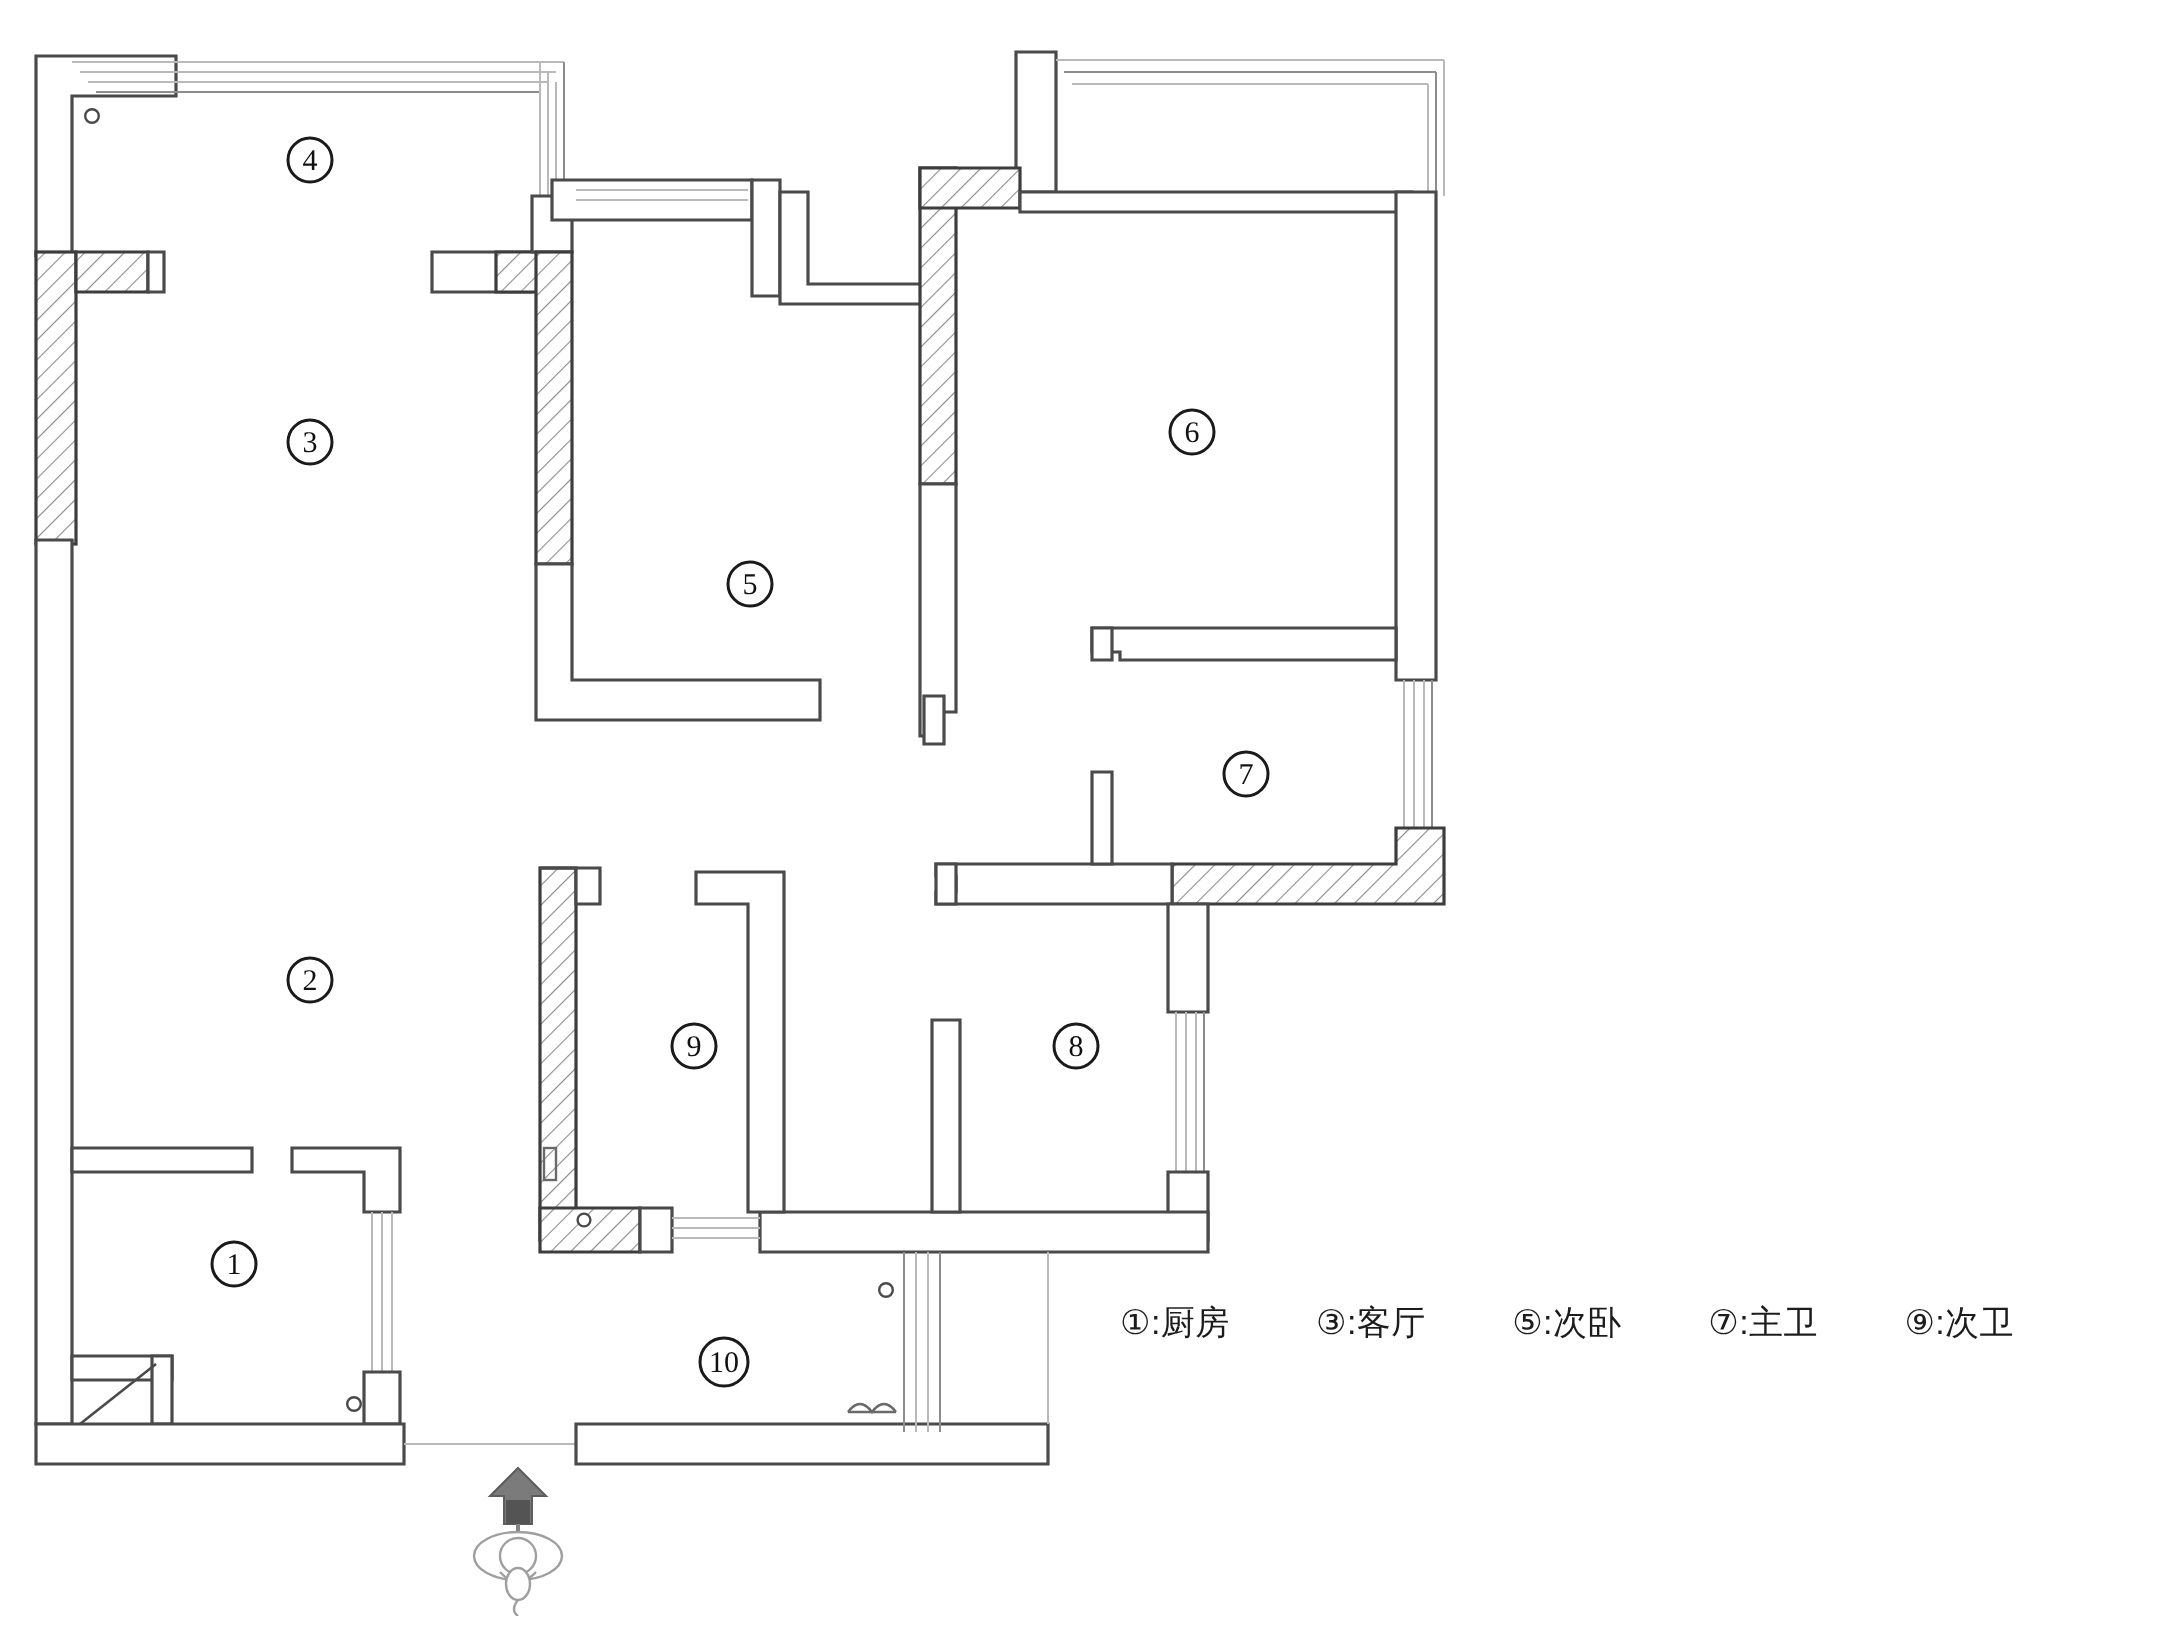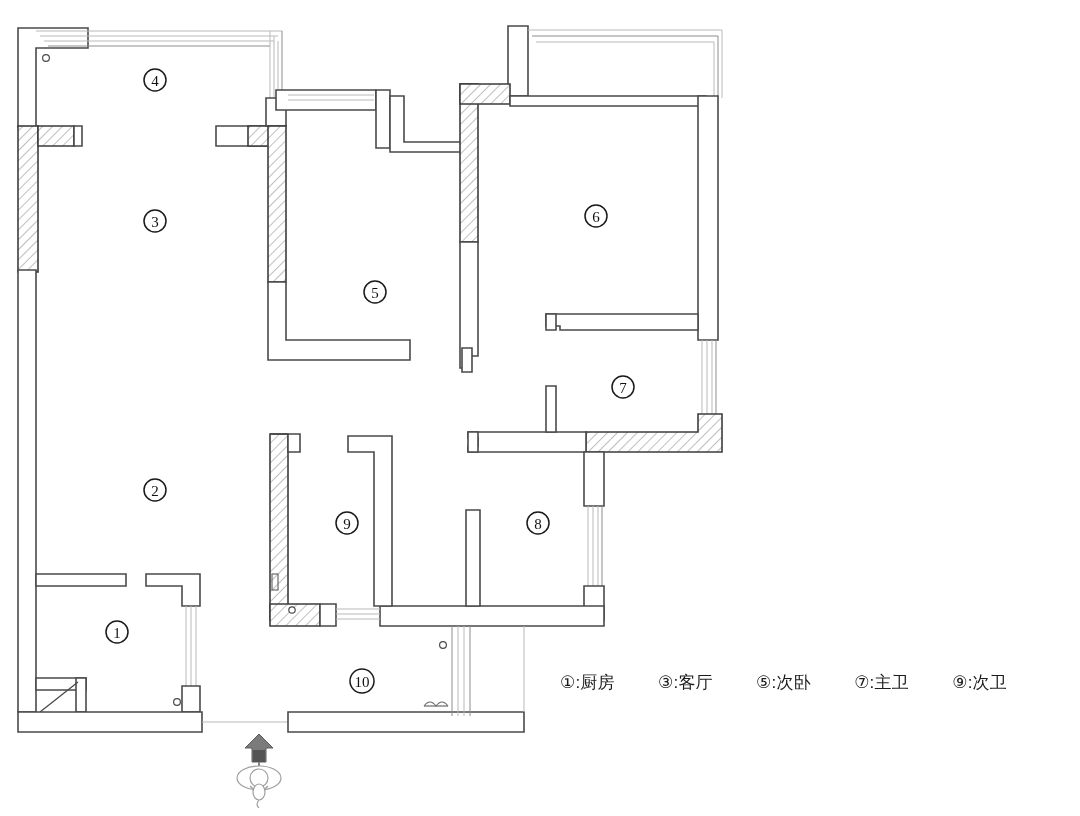--- a/index.html
+++ b/index.html
@@ -21,21 +21,21 @@
 
   .marker-circle{fill:#ffffff;stroke:#1a1a1a;stroke-width:1.5;}
   .marker-text{
     font-family:"Liberation Serif","DejaVu Serif",serif;
     font-size:15px;fill:#111;text-anchor:middle;dominant-baseline:central;
   }
 
   #legend{
     position:absolute;left:560px;top:650px;width:500px;height:90px;
   }
-  .legend-row{display:flex;align-items:flex-end;height:44px;}
+  .legend-row{display:flex;align-items:flex-start;height:44px;}
   .legend-item{
     width:100px;font-size:17px;color:#1c1c1c;white-space:nowrap;
     font-family:"Liberation Sans","DejaVu Sans",sans-serif;
     letter-spacing:.2px;
   }
   .legend-item.wide{width:110px;}
   #compass{position:absolute;left:228px;top:728px;width:62px;height:80px;}
 </style>
 </head>
 <body>

